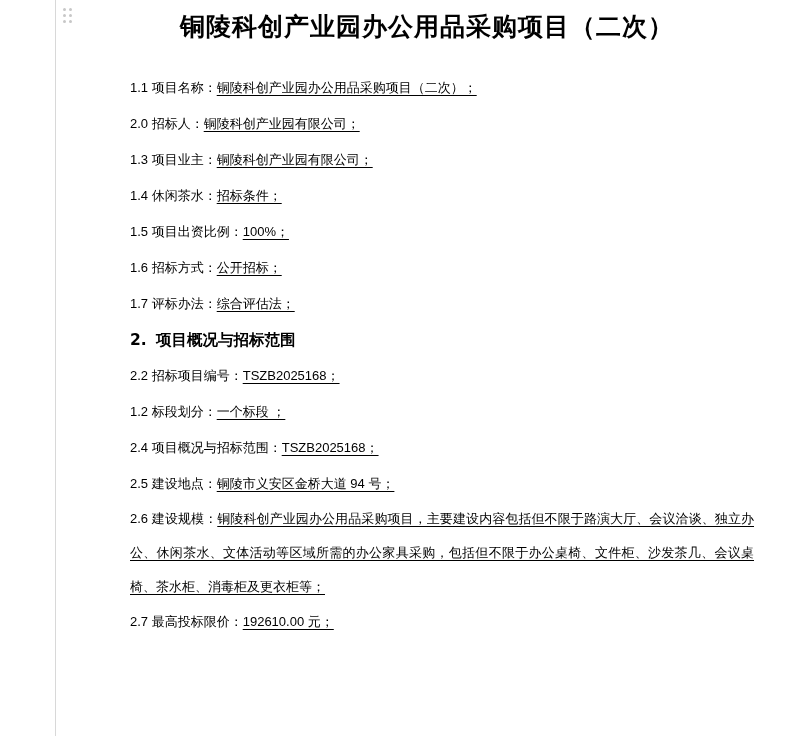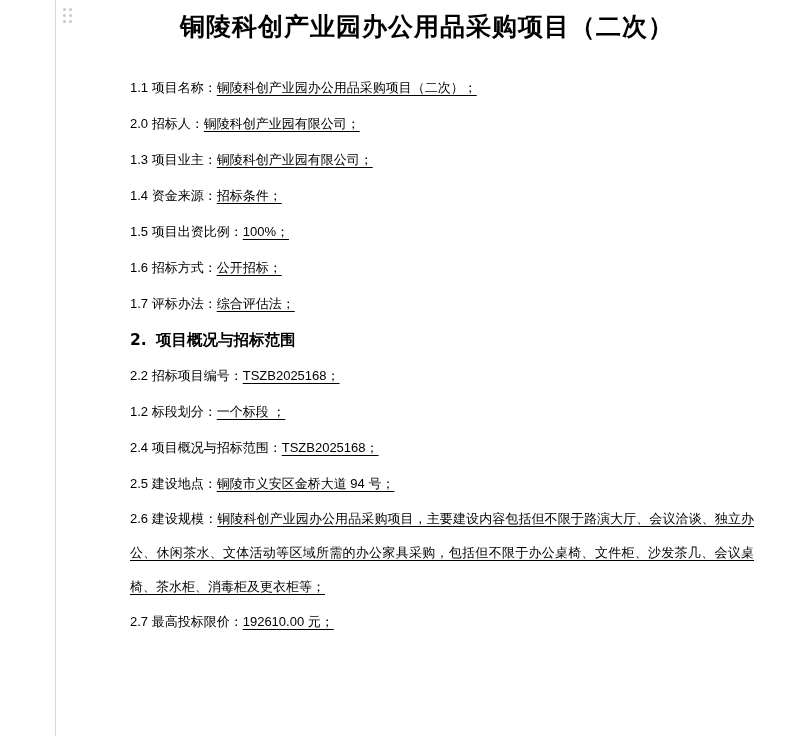--- a/index.html
+++ b/index.html
@@ -159,21 +159,21 @@
         <span class="lbl">招标人：</span><span class="val">铜陵科创产业园有限公司；</span>
       </p>
 
       <p class="item">
         <span>1.3</span>
         <span class="lbl">项目业主：</span><span class="val">铜陵科创产业园有限公司；</span>
       </p>
 
       <p class="item">
         <span>1.4</span>
-        <span class="lbl">资金来源：</span><span class="val">招标条件；</span>
+        <span class="lbl">休闲茶水：</span><span class="val">招标条件；</span>
       </p>
 
       <p class="item">
         <span>1.5</span>
         <span class="lbl">项目出资比例：</span><span class="val">100%；</span>
       </p>
 
       <p class="item">
         <span>1.6</span>
         <span class="lbl">招标方式：</span><span class="val">公开招标；</span>

